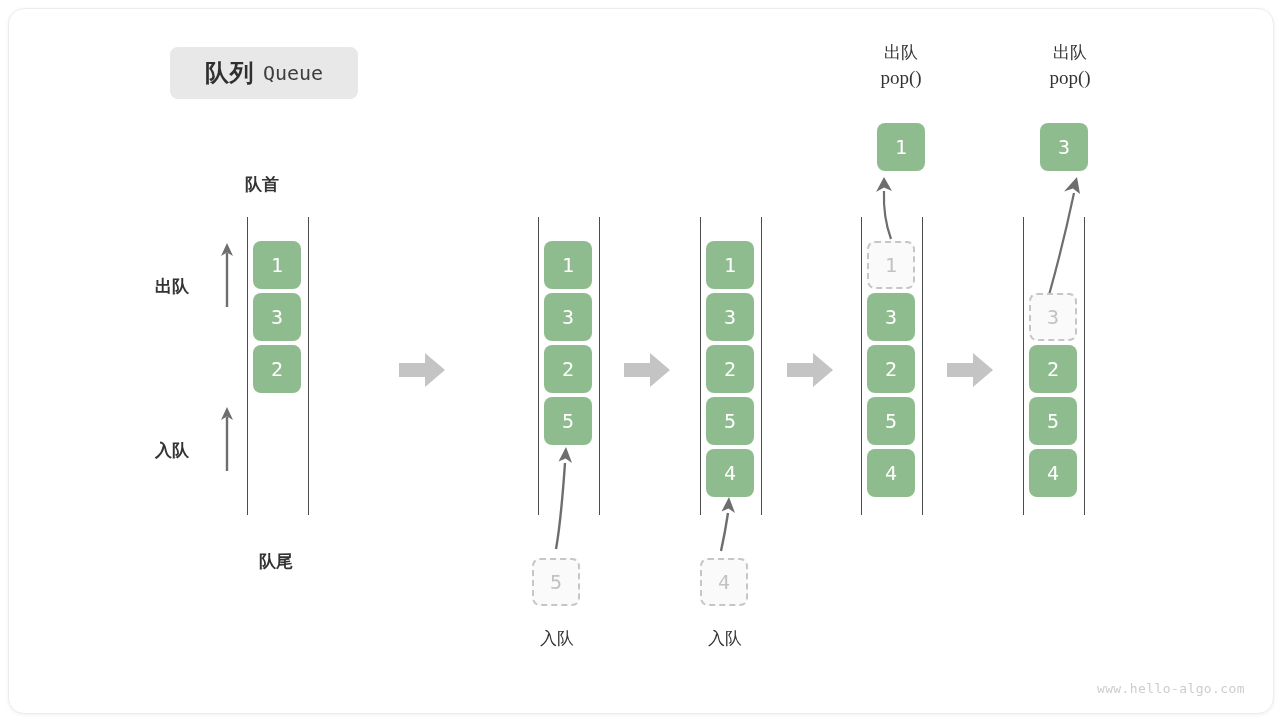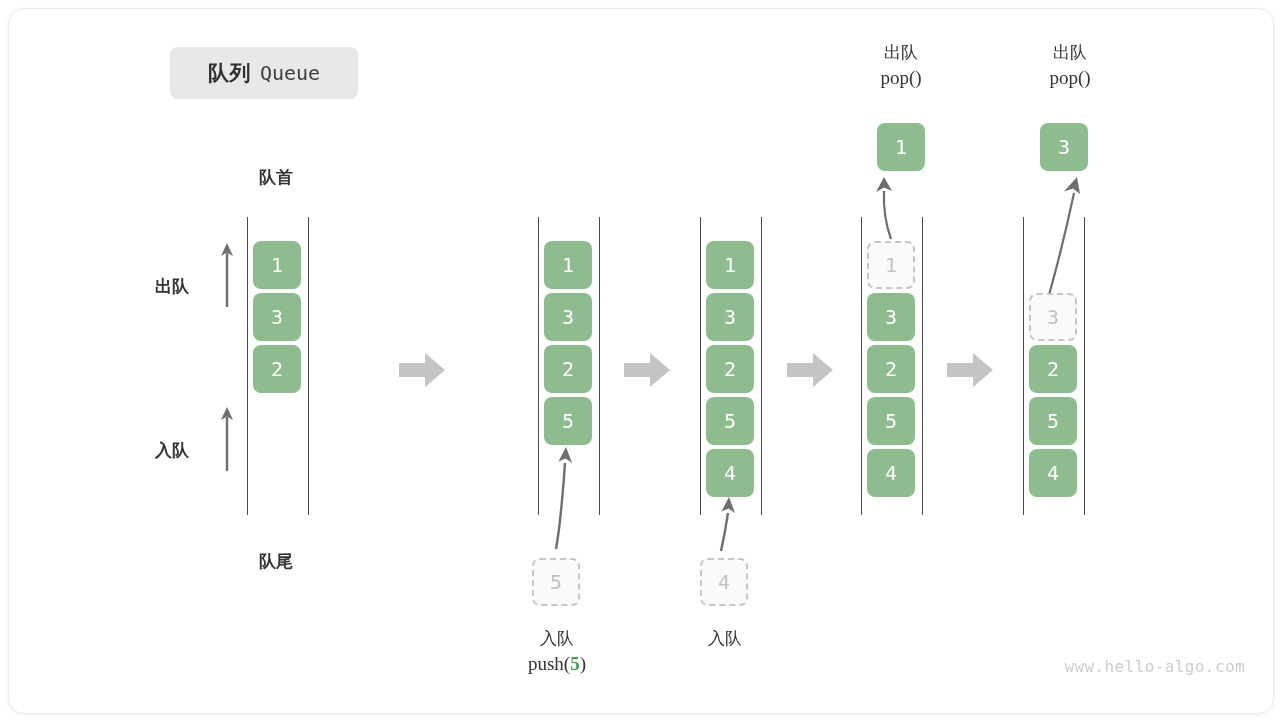--- a/index.html
+++ b/index.html
@@ -35,21 +35,21 @@
     width: 188px;
     height: 52px;
     background: #e8e8e8;
     border-radius: 8px;
     display: flex;
     align-items: center;
     justify-content: center;
     gap: 9px;
   }
   #title-badge .cn {
-    font-size: 21px;
+    font-size: 24px;
     font-weight: bold;
     color: #2f2f2f;
     letter-spacing: 0.5px;
   }
   #title-badge .en {
     font-family: "DejaVu Sans Mono", monospace;
     font-size: 20px;
     color: #3d3d3d;
   }
 
@@ -109,39 +109,39 @@
   
   .step-arrow {
     width: 46px;
     height: 34px;
     color: #c4c4c4;
   }
 
   
   #watermark {
     right: 28px;
-    bottom: 37px;
+    bottom: 17px;
     font-family: "DejaVu Sans Mono", monospace;
-    font-size: 16px;
+    font-size: 13px;
     color: #cdcdcd;
     letter-spacing: 0.4px;
   }
   svg { display: block; overflow: visible; }
 </style>
 </head>
 <body>
 
 <div id="canvas">
 
   <div class="abs" id="title-badge">
     <span class="cn">队列</span>
     <span class="en">Queue</span>
   </div>
 
-  <div class="abs cap-cn" style="left:236px; top:157px; width:62px; text-align:center;">队首</div>
+  <div class="abs cap-cn" style="left:236px; top:164px; width:62px; text-align:left;">队首</div>
 
   <div class="abs cap-cn" style="left:236px; top:541px; width:62px; text-align:center;">队尾</div>
 
   <div class="abs cap-cn" style="left:146px; top:266px;">出队</div>
   <svg class="abs" style="left:210px; top:232px;" width="16" height="68">
     <line x1="8" y1="66" x2="8" y2="12" stroke="#6e6e6e" stroke-width="2.4"></line>
     <path d="M8 2 L14 15 L8 11.5 L2 15 Z" fill="#6e6e6e"></path>
   </svg>
 
   <div class="abs cap-cn" style="left:146px; top:430px;">入队</div>
@@ -171,21 +171,20 @@
 
   <svg class="abs" style="left:520px; top:432px;" width="60" height="110">
     <path d="M27 108 Q32 80 36 22" stroke="#6e6e6e" stroke-width="2.4" fill="none"></path>
     <path d="M37 6 L43 22 L36.5 17.5 L29.5 20.5 Z" fill="#6e6e6e"></path>
   </svg>
 
   <div class="abs cell ghost" style="left:523px; top:549px;">5</div>
 
   <div class="abs op-label" style="left:468px; top:618px; width:160px;">
     <span class="l1">入队</span>
-    <span class="l2"><span>push(</span><span class="num">5</span><span>)</span></span>
   </div>
 
   <svg class="abs step-arrow" style="left:615px; top:344px;" viewBox="0 0 46 34">
     <path d="M0 10 H26 V0 L46 17 L26 34 V24 H0 Z" fill="currentColor"></path>
   </svg>
 
   <div class="abs rail" style="left:691px; top:208px; height:298px;"></div>
   <div class="abs rail" style="left:752px; top:208px; height:298px;"></div>
 
   <div class="abs cell filled" style="left:697px; top:232px;">1</div>

